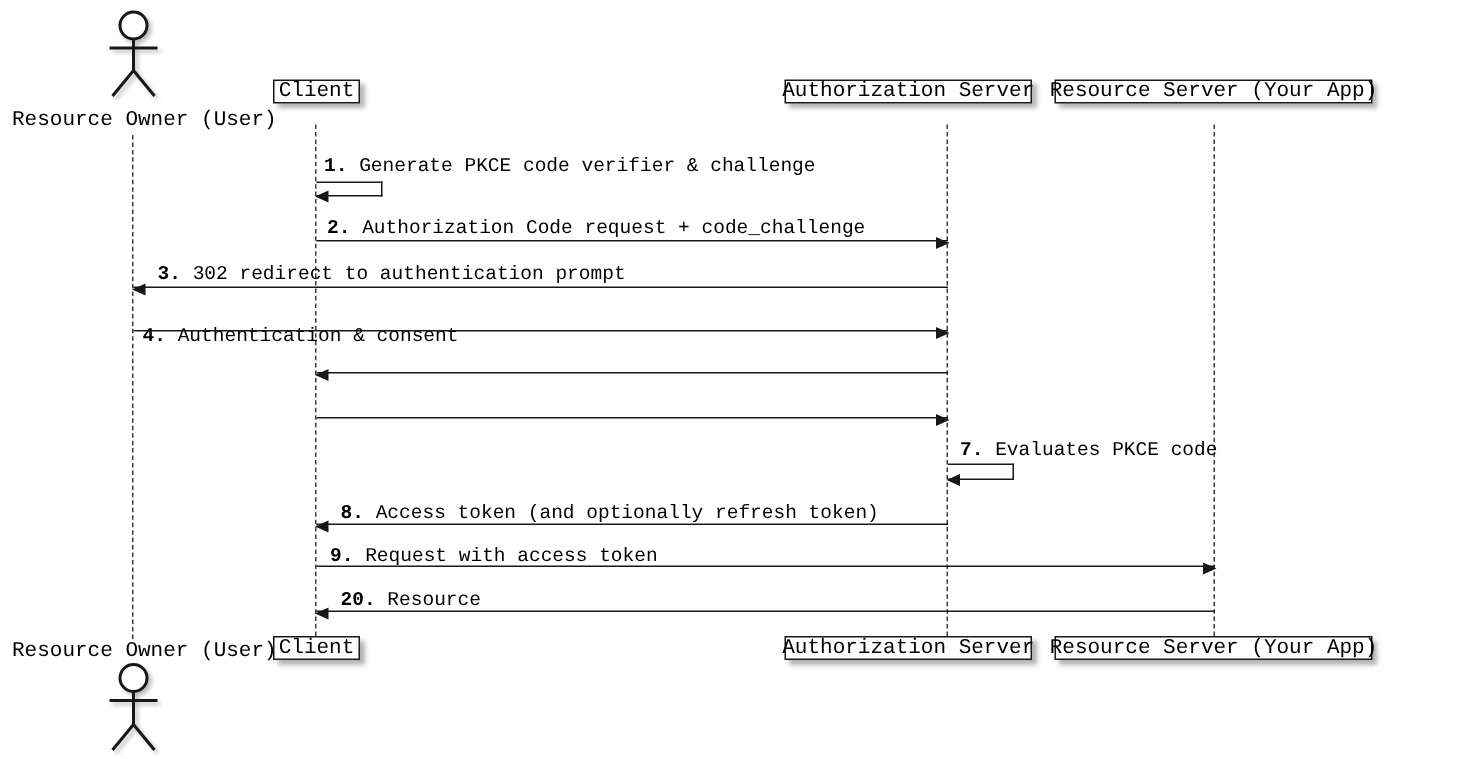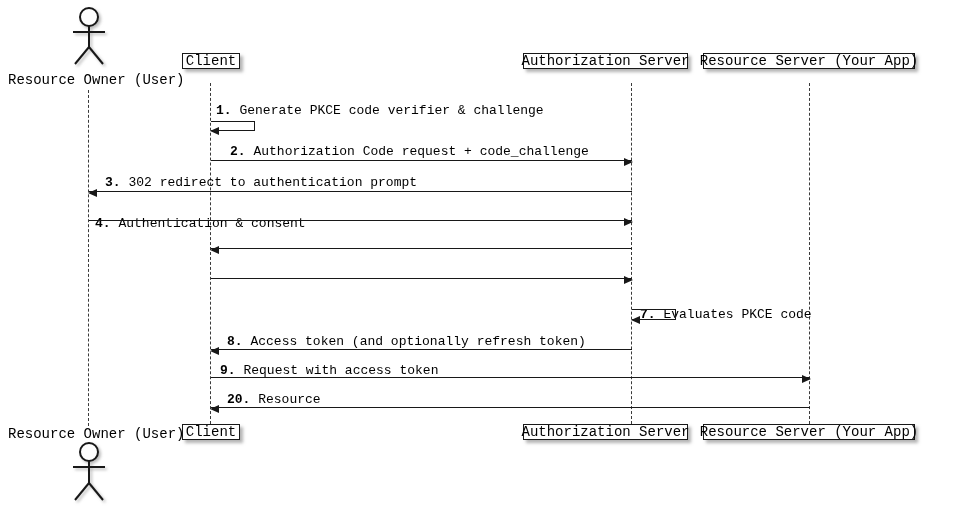--- a/index.html
+++ b/index.html
@@ -140,21 +140,21 @@
   </div>
 
   <div class="msg" style="left:216px; top:104px;">
     <b>1.</b>
     <span>Generate PKCE code verifier &amp; challenge</span>
   </div>
   <div class="selfloop" style="left:211px; top:121px; width:44px; height:10px;">
     <span class="head-self"></span>
   </div>
 
-  <div class="msg" style="left:230px; top:145px;">
+  <div class="msg" style="left:218px; top:145px;">
     <b>2.</b>
     <span>Authorization Code request + code_challenge</span>
   </div>
   <div class="arrow" style="left:211px; top:160px; width:421px;">
     <span class="head-r"></span>
   </div>
 
   <div class="msg" style="left:105px; top:176px;">
     <b>3.</b>
     <span>302 redirect to authentication prompt</span>
@@ -172,21 +172,21 @@
   </div>
 
   <div class="arrow" style="left:211px; top:248px; width:421px;">
     <span class="head-l"></span>
   </div>
 
   <div class="arrow" style="left:211px; top:278px; width:421px;">
     <span class="head-r"></span>
   </div>
 
-  <div class="msg" style="left:640px; top:308px;">
+  <div class="msg" style="left:640px; top:293px;">
     <b>7.</b>
     <span>Evaluates PKCE code</span>
   </div>
   <div class="selfloop" style="left:632px; top:309px; width:44px; height:11px;">
     <span class="head-self"></span>
   </div>
 
   <div class="msg" style="left:227px; top:335px;">
     <b>8.</b>
     <span>Access token (and optionally refresh token)</span>

